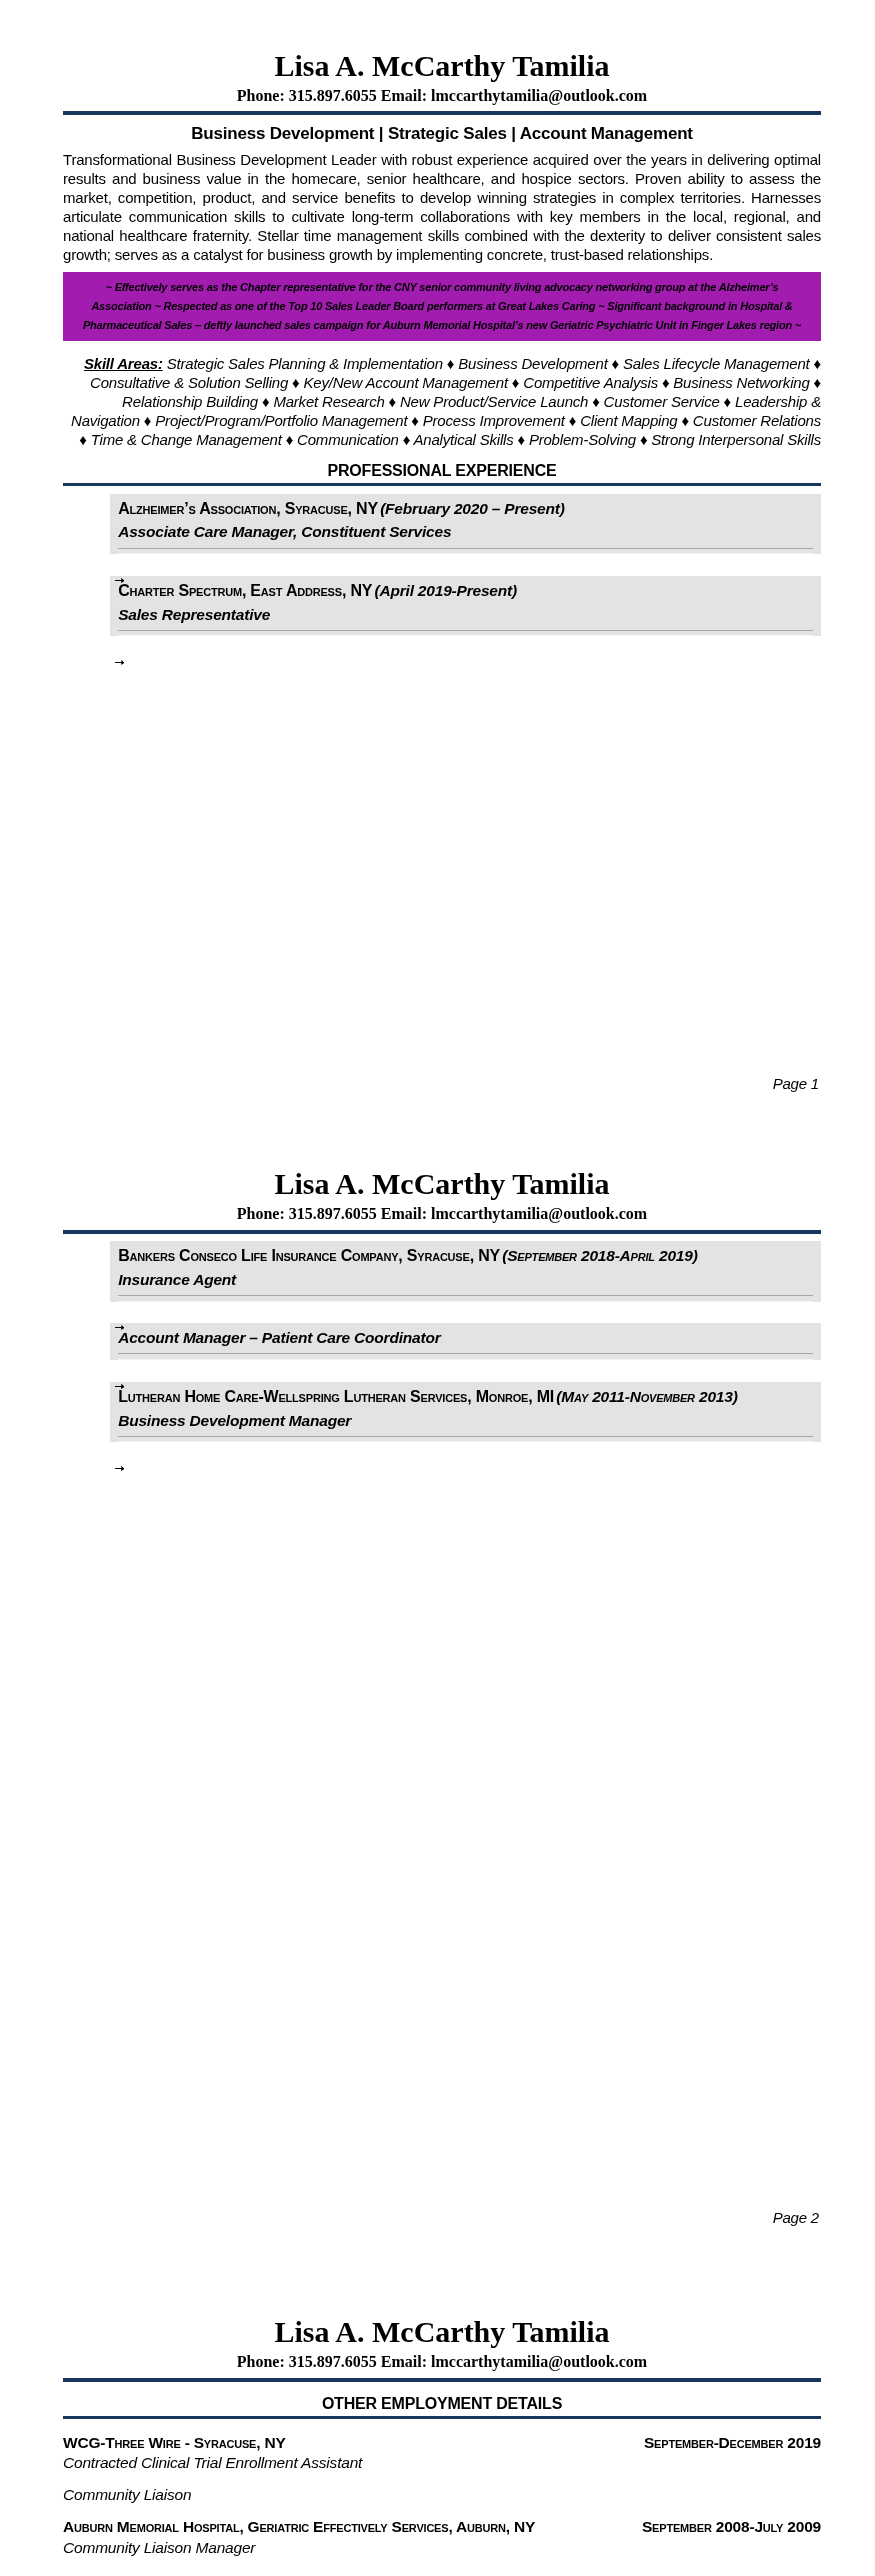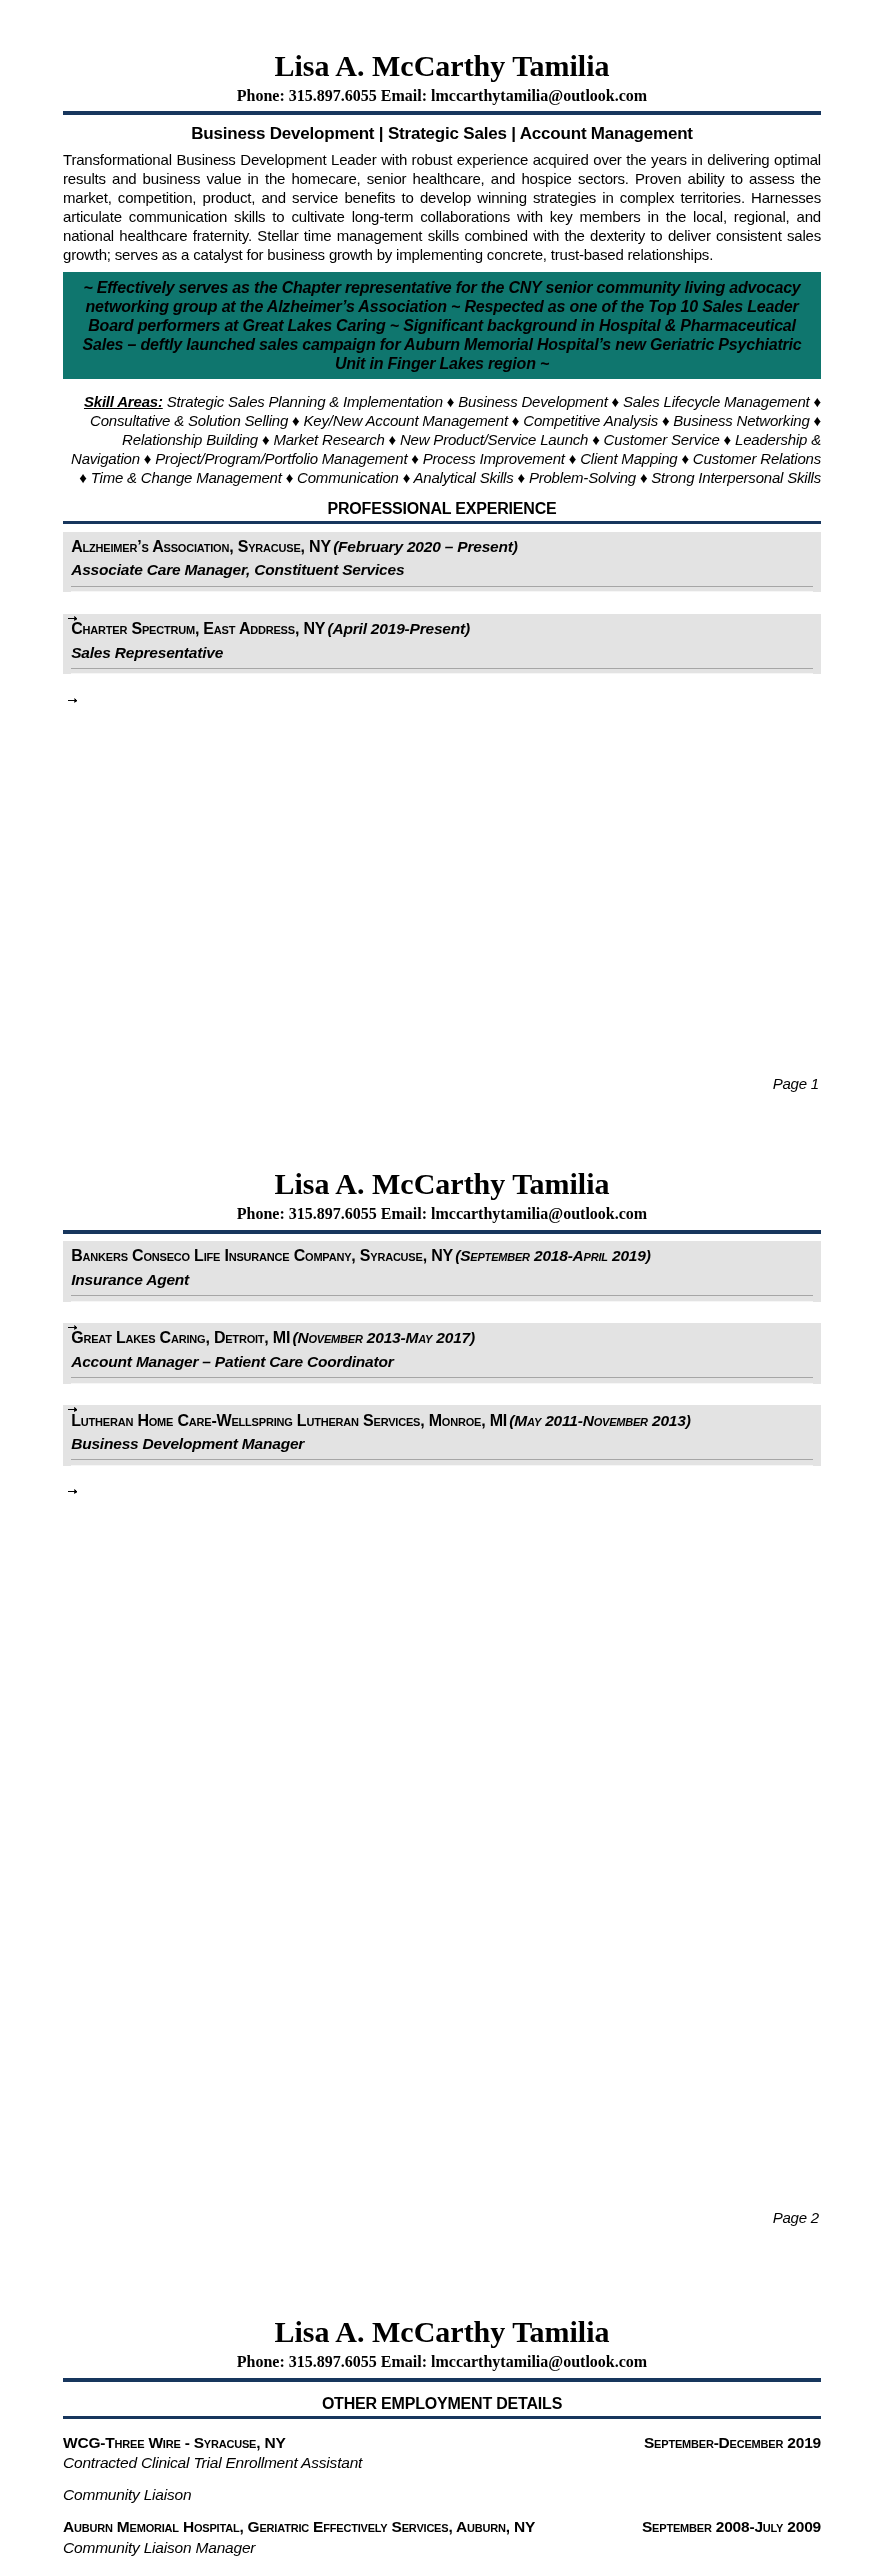--- a/index.html
+++ b/index.html
@@ -12,42 +12,42 @@
 
   .name { font-family:"Liberation Serif", serif; font-weight:bold; font-size:30px;
           line-height:1.15; text-align:center; }
   .contact { font-family:"Liberation Serif", serif; font-weight:bold; font-size:16px;
              line-height:20.6px; text-align:center; margin-top:2.1px; }
   .navy-rule { height:3.1px; background:#17365D; margin-top:5.2px; }
   .navy-rule.thick { height:4.1px; }
 
   .headline { font-size:17px; font-weight:bold; text-align:center; margin-top:8.2px; letter-spacing:-0.2px; }
   .summary { font-size:15px; line-height:19px; text-align:justify; margin-top:6.2px; letter-spacing:-0.2px; }
-  .highlight { background:#0f766e; font-weight:bold; font-style:italic; font-size:16px;
+  .highlight { background:#a21caf; font-weight:bold; font-style:italic; font-size:11px;
                line-height:19px; text-align:center; padding:6.2px 13.4px; margin-top:8.2px; letter-spacing:-0.2px; }
   .skills { font-style:italic; font-size:15px; line-height:19px; text-align:right;
             margin-top:12.4px; letter-spacing:-0.2px; }
   .skills-label { font-weight:bold; text-decoration:underline; }
 
   .section-heading { font-size:16px; font-weight:bold; text-align:center; margin-top:13.4px; letter-spacing:-0.2px; }
   .section-heading + .navy-rule { margin-top:3.1px; }
 
   .job-box { background:#E3E3E3; margin-top:7.2px; padding:5.2px 8.2px 0 8.2px; }
   .job-employer { font-weight:bold; font-variant:small-caps; font-size:16px; letter-spacing:-0.2px; }
   .job-dates { font-weight:bold; font-style:italic; font-size:15.5px; letter-spacing:-0.2px; }
   .sc-dates .job-dates { font-variant:small-caps; }
   .job-title-line { line-height:20.6px; }
   .job-role { font-weight:bold; font-style:italic; font-size:15.5px; line-height:20.6px; letter-spacing:-0.2px; }
   .job-box-rule { border-top:1.5px solid #A6A6A6; border-bottom:0.5px solid #f6f6f6; margin-top:4.6px; height:6.7px; }
 
   ul.bullets { list-style:none; margin-top:13.4px; }
   ul.bullets li { position:relative; padding-left:29px; font-size:15px; line-height:19.3px;
                   text-align:justify; letter-spacing:-0.2px; }
   ul.bullets li::before { content:"\2192"; position:absolute; left:2.1px; top:0; }
-  .job { margin-bottom:21.6px; }
+  .job { margin-bottom:21.6px;margin-left:47px; }
   .job:last-of-type { margin-bottom:0; }
 
   .other-jobs { margin-top:13.4px; }
   .other-job { margin-bottom:11.3px; }
   .other-row { display:flex; justify-content:space-between; line-height:20.6px; }
   .other-employer { font-weight:bold; font-variant:small-caps; font-size:15.5px; letter-spacing:-0.2px; }
   .other-dates { font-weight:bold; font-variant:small-caps; font-size:15.5px; white-space:nowrap; letter-spacing:-0.2px; }
   .other-role { font-weight:normal; font-style:italic; font-size:15.5px; line-height:20.6px; letter-spacing:-0.2px; }
 
   .page-marker { position:absolute; right:61px; font-style:italic; font-size:15px; letter-spacing:-0.2px; }
@@ -158,24 +158,20 @@
 
           <li></li>
 
           <li></li>
 
       </ul>
     </div>
 
     <div class="job">
       <div class="job-box">
-        <div class="job-title-line">
-          <span class="job-employer">Great Lakes Caring, Detroit, MI</span>
-          <span class="job-dates">(November 2013-May 2017)</span>
-        </div>
         <div class="job-role">Account Manager – Patient Care Coordinator</div>
         <div class="job-box-rule"></div>
       </div>
       <ul class="bullets">
 
           <li></li>
 
           <li></li>
 
           <li></li>

